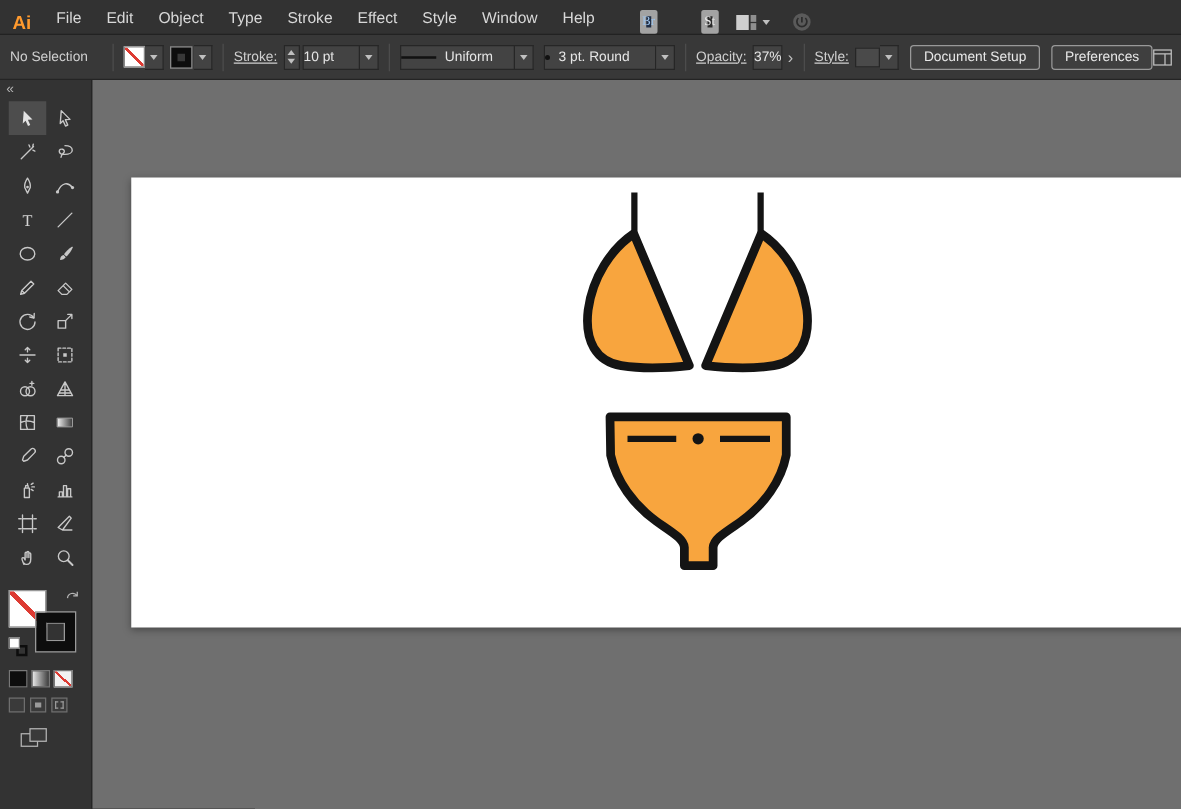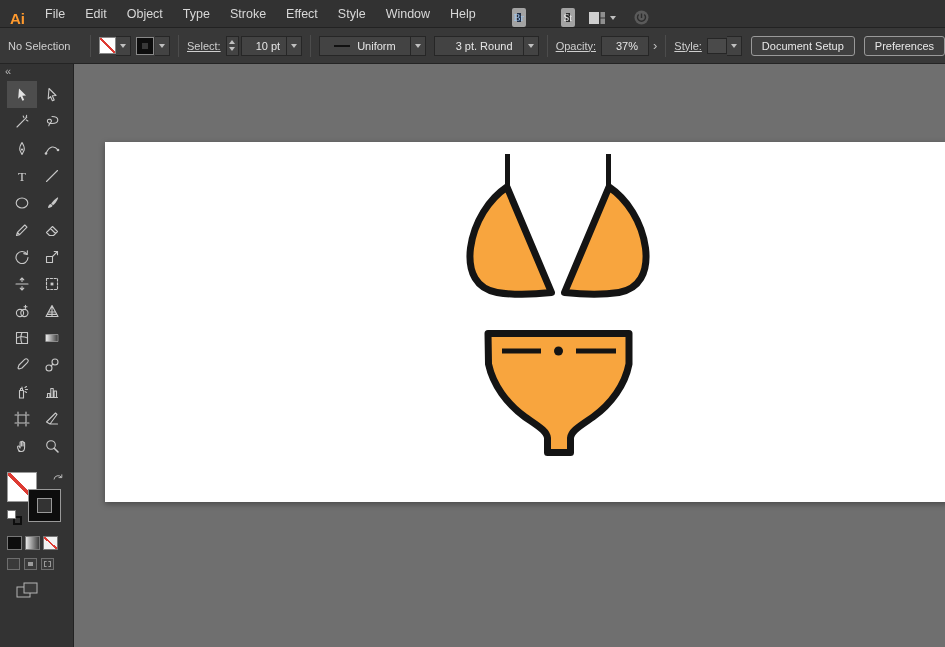--- a/index.html
+++ b/index.html
@@ -20,21 +20,21 @@
   .ws { display:flex; align-items:center; gap:4px; margin-left:6px; }
   .syncwrap { margin-left:10px; display:flex; align-items:center; }
 
   
   .controlbar { height:36px; background:#383838; border-bottom:1px solid #242424;
                 display:flex; align-items:center; padding:0 8px; color:#cfcfcf; font-size:11px; }
   .sep { width:1px; height:22px; background:#4c4c4c; margin:0 8px; flex:none; }
   .status { width:74px; flex:none; }
   .lbl { text-decoration:underline; margin-right:5px; white-space:nowrap; }
   .field { background:#434343; border:1px solid #262626; height:20px;
-           display:flex; align-items:center; padding:0 14px; color:#e6e6e6; white-space:nowrap; }
+           display:flex; align-items:center; padding:0 0; color:#e6e6e6; white-space:nowrap; }
   .ddbox { width:15px; height:20px; background:#434343; border:1px solid #262626; border-left:none;
            display:flex; align-items:center; justify-content:center; }
   .dd { width:0; height:0; border-left:3.5px solid transparent; border-right:3.5px solid transparent;
         border-top:4px solid #c0c0c0; }
   .group { display:flex; align-items:center; flex:none; }
   .cswatch { width:17px; height:17px; position:relative; flex:none; }
   .cswatch.fillnone { background:#fff; border:1px solid #888; overflow:hidden; }
   .slash { position:absolute; inset:0;
            background:linear-gradient(to top right,transparent 45%,#dd3b33 45%,#dd3b33 55%,transparent 55%); }
   .cswatch.strokeblk { border:5px solid #0d0d0d; outline:1px solid #888; background:transparent; }
@@ -146,21 +146,21 @@
       </span>
   </div>
   <div class="group" style="margin-left:6px">
     <span class="cswatch strokeblk" style="width:16px;height:16px"></span>
     <span class="ddbox" style="margin-left:2px">
         <span class="dd"></span>
       </span>
   </div>
   <span class="sep"></span>
 
-  <span class="lbl">Select:</span>
+  <span class="lbl">Stroke:</span>
   <div class="group">
     <span class="stepper">
       <span class="tri-up"></span>
       <span class="tri-dn"></span>
     </span>
     <span class="field" style="width:46px">10 pt</span>
     <span class="ddbox">
         <span class="dd"></span>
       </span>
   </div>

